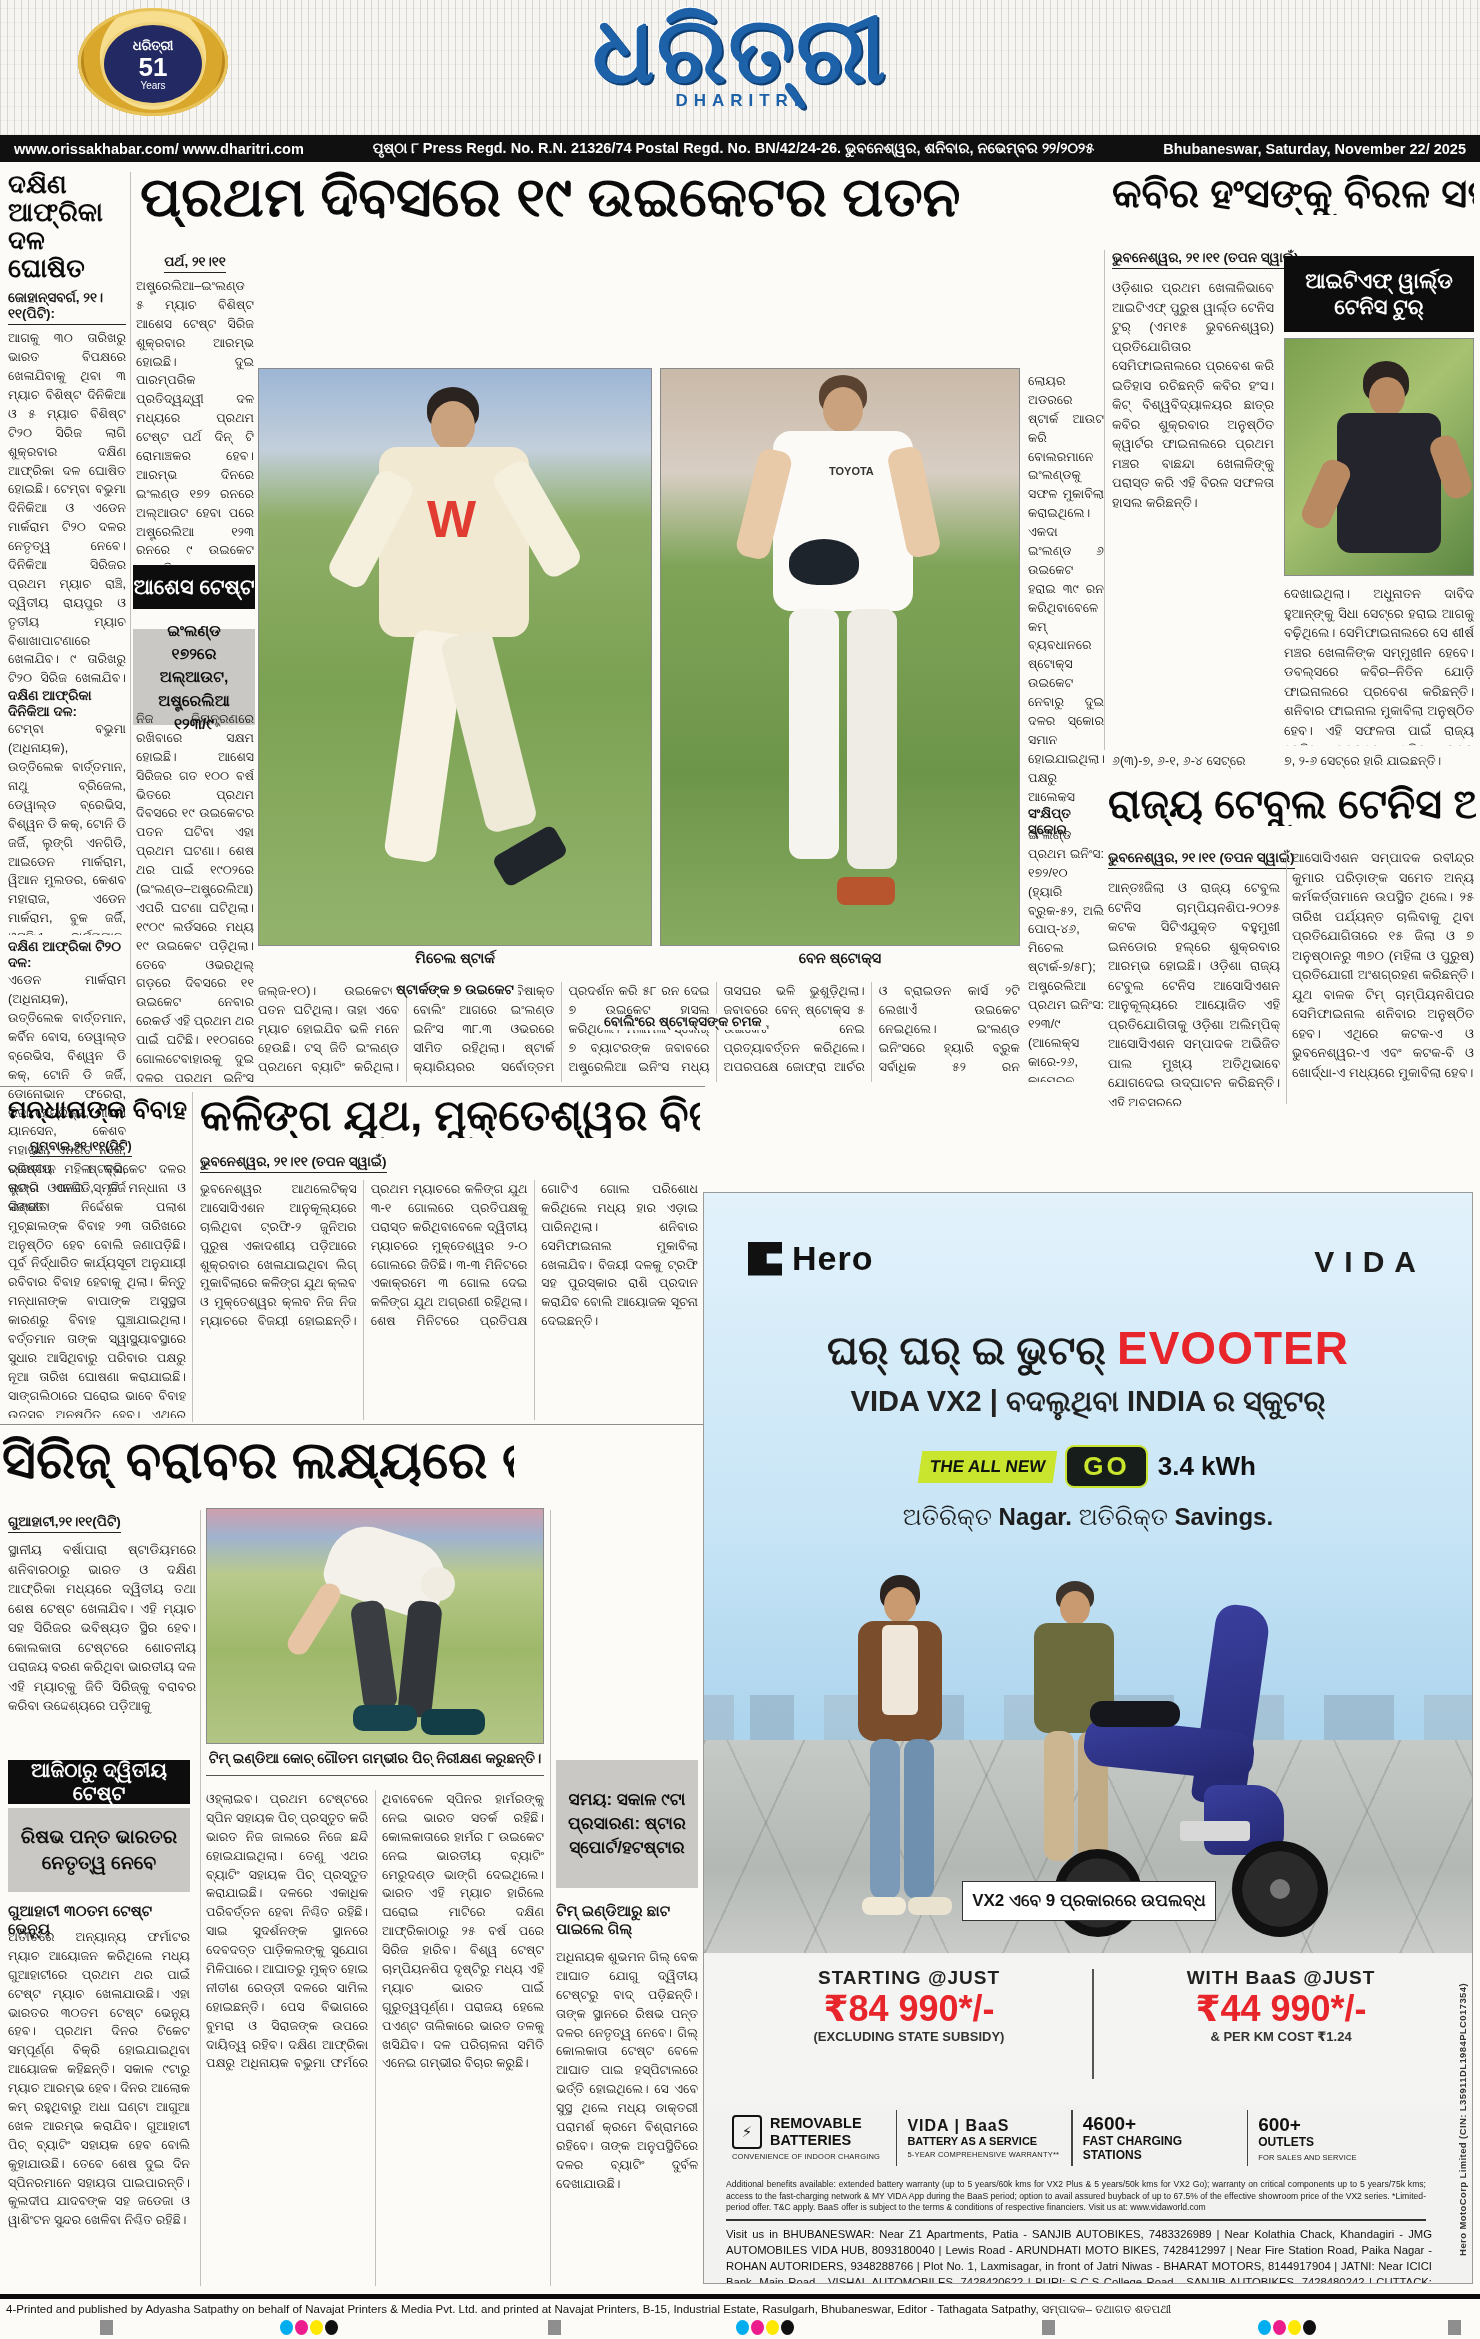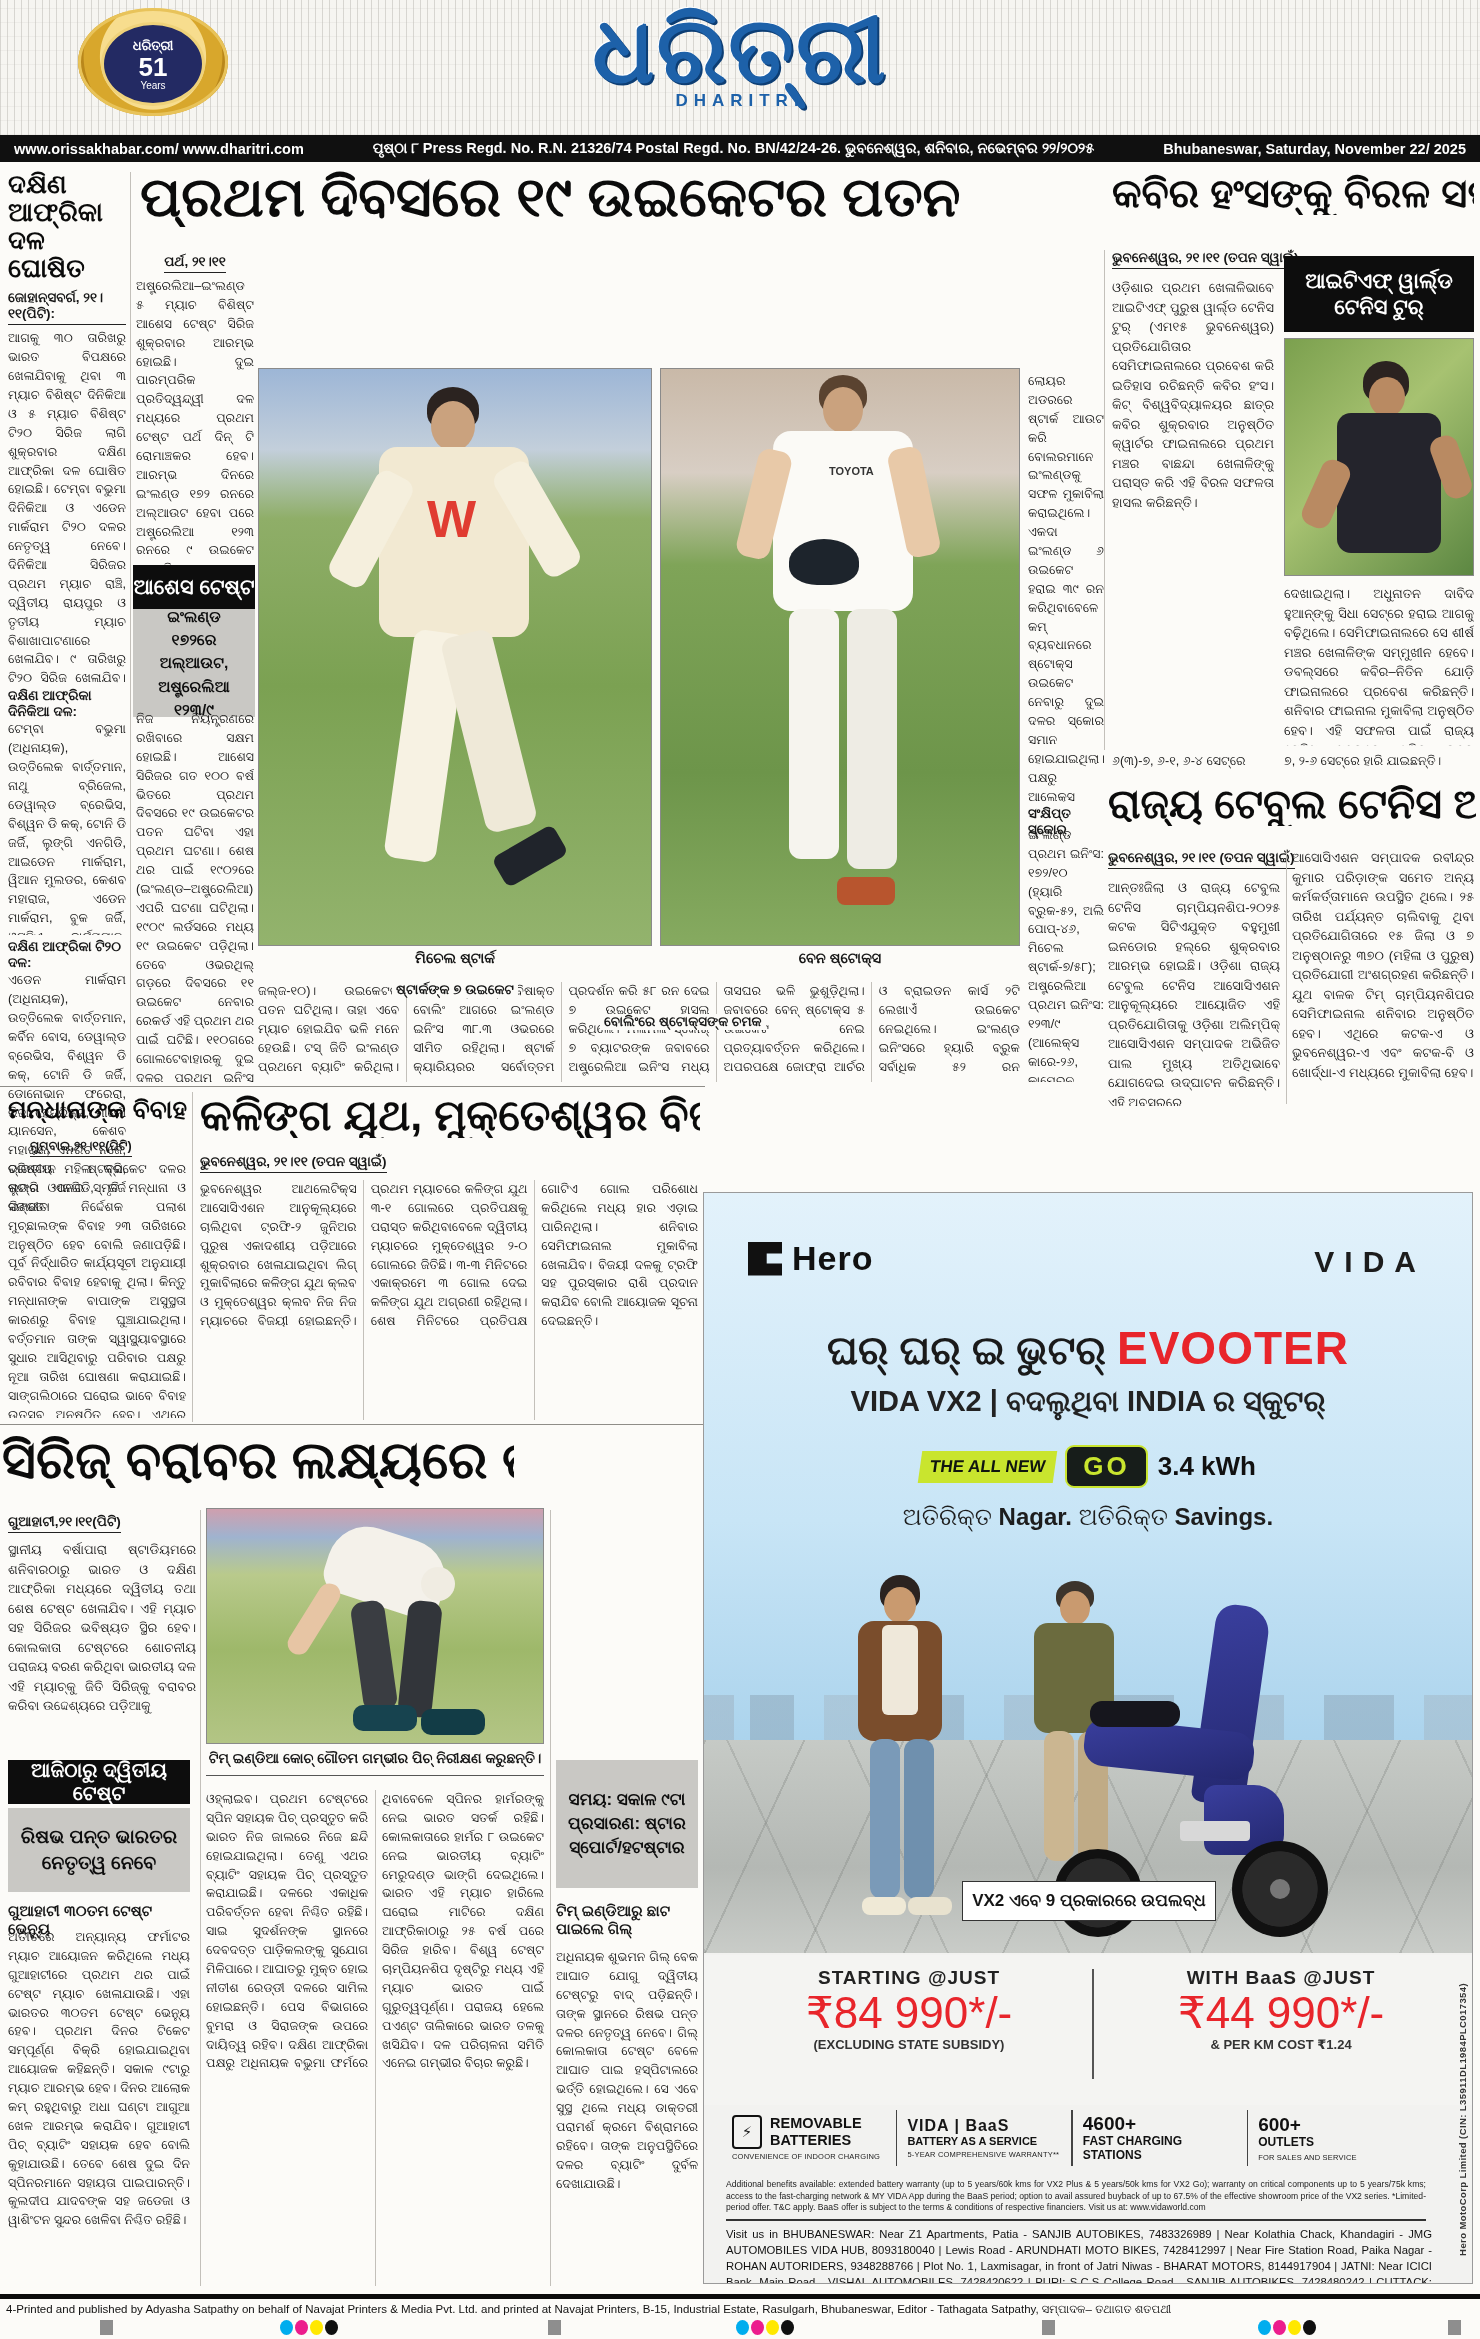--- a/index.html
+++ b/index.html
@@ -79,21 +79,21 @@
        repeating-linear-gradient(65deg, rgba(130,134,130,.3) 0 2px, transparent 2px 110px),
        linear-gradient(180deg,#c6cac6 0%,#b4b8b4 60%,#c9ccc8 100%); }
   .scooter { position:absolute; }
   .sc-body { position:absolute; background:linear-gradient(160deg,#3a3f9e,#23276e); }
   .wheel { position:absolute; background:radial-gradient(circle,#2a2a2a 0 55%,#111 56% 100%); border-radius:50%; }
   .hub { position:absolute; background:#777; border-radius:50%; }
   .vx2box { position:absolute; left:258px; top:688px; width:254px; height:40px; background:#fff; border:1.5px solid #333; display:flex; align-items:center; justify-content:center; font-weight:bold; font-size:17px; }
   .pricepanel { position:absolute; left:0; top:762px; width:770px; height:150px; background:#f4f4f2; }
   .pp-col { position:absolute; top:12px; width:330px; text-align:center; }
   .pp-label { font-size:19px; font-weight:bold; color:#222; letter-spacing:1px; }
-  .pp-price { font-size:44px; font-weight:normal; color:#e8252b; line-height:1.1; }
+  .pp-price { font-size:36px; font-weight:bold; color:#e8252b; line-height:1.1; }
   .pp-sub { font-size:13px; font-weight:bold; color:#333; }
   .pp-div { position:absolute; left:388px; top:14px; width:1.5px; height:110px; background:#555; }
   .feat { position:absolute; left:18px; top:912px; width:700px; height:66px; display:flex; align-items:center; }
   .feat .fi { flex:1; padding:0 10px; }
   .feat .sep { width:1.5px; height:56px; background:#444; }
   .fi .t { font-size:14.5px; font-weight:bold; color:#111; line-height:1.15; }
   .fi .s { font-size:7.5px; color:#222; margin-top:3px; letter-spacing:.2px; }
   .fi .vb { font-size:16px; font-weight:bold; letter-spacing:1px; }
   .batt-ic { float:left; margin-right:8px; width:30px; height:34px; border:2px solid #111; border-radius:4px; position:relative; font-size:15px; display:flex; align-items:center; justify-content:center; }
   .smallprint { position:absolute; left:22px; top:986px; width:700px; font-size:8.6px; color:#222; line-height:1.35; text-align:justify; }
@@ -145,21 +145,21 @@
   </div>
   <div class="vrule" style="left:130px;top:172px;height:910px;"></div>
 
   <div class="hl" style="position:absolute;left:140px;top:168px;width:880px;font-size:55px;white-space:nowrap;overflow:hidden;">ପ୍ରଥମ ଦିବସରେ ୧୯ ଉଇକେଟର ପତନ</div>
 
   <div style="position:absolute;left:136px;top:252px;width:118px;">
     <div style="text-align:center;"><span class="dateline">ପର୍ଥ, ୨୧।୧୧</span></div>
     <div class="body-txt" style="height:295px;">ଅଷ୍ଟ୍ରେଲିଆ–ଇଂଲଣ୍ଡ ୫ ମ୍ୟାଚ ବିଶିଷ୍ଟ ଆଶେସ ଟେଷ୍ଟ ସିରିଜ ଶୁକ୍ରବାର ଆରମ୍ଭ ହୋଇଛି। ଦୁଇ ପାରମ୍ପରିକ ପ୍ରତିଦ୍ୱନ୍ଦ୍ୱୀ ଦଳ ମଧ୍ୟରେ ପ୍ରଥମ ଟେଷ୍ଟ ପର୍ଥ ଦିନ୍ ଟି ରୋମାଞ୍ଚକର ହେବ। ଆରମ୍ଭ ଦିନରେ ଇଂଲଣ୍ଡ ୧୭୨ ରନରେ ଅଲ୍‌ଆଉଟ ହେବା ପରେ ଅଷ୍ଟ୍ରେଲିଆ ୧୨୩ ରନରେ ୯ ଉଇକେଟ ହରାଇଛି। ଫଳରେ ପ୍ରଥମ ଦିବସ ଖେଳ ଶେଷ ବେଳକୁ ଇଂଲଣ୍ଡ ୪୯ ରନରେ ଅଗ୍ରଣୀ ରହି ମ୍ୟାଚକୁ</div>
   </div>
   <div class="blackbox" style="position:absolute;left:133px;top:565px;width:122px;height:44px;font-size:21px;text-align:center;">ଆଶେସ ଟେଷ୍ଟ</div>
-  <div class="graybox" style="position:absolute;left:133px;top:609px;width:122px;height:108px;font-size:15.5px;line-height:1.5;padding:12px;">
+  <div class="graybox" style="position:absolute;left:133px;top:629px;width:122px;height:96px;font-size:15.5px;line-height:1.5;padding:12px;">
     <span>ଇଂଲଣ୍ଡ ୧୭୨ରେ ଅଲ୍‌ଆଉଟ,</span>
     <span>ଅଷ୍ଟ୍ରେଲିଆ ୧୨୩/୯</span>
   </div>
   <div class="body-txt" style="position:absolute;left:136px;top:710px;width:118px;height:372px;">ନିଜ ନିୟନ୍ତ୍ରଣରେ ରଖିବାରେ ସକ୍ଷମ ହୋଇଛି। ଆଶେସ ସିରିଜର ଗତ ୧୦୦ ବର୍ଷ ଭିତରେ ପ୍ରଥମ ଦିବସରେ ୧୯ ଉଇକେଟର ପତନ ଘଟିବା ଏହା ପ୍ରଥମ ଘଟଣା। ଶେଷ ଥର ପାଇଁ ୧୯୦୨ରେ (ଇଂଲଣ୍ଡ–ଅଷ୍ଟ୍ରେଲିଆ) ଏପରି ଘଟଣା ଘଟିଥିଲା। ୧୯୦୯ ଲର୍ଡସରେ ମଧ୍ୟ ୧୯ ଉଇକେଟ ପଡ଼ିଥିଲା। ତେବେ ଓଭରଥିଲ୍‌ ଗଡ଼ରେ ଦିବସରେ ୧୧ ଉଇକେଟ ନେବାର ରେକର୍ଡ ଏହି ପ୍ରଥମ ଥର ପାଇଁ ଘଟିଛି। ୧୧୦ଗରେ ଗୋଲଟେବାହାରକୁ ଦୁଇ ଦଳର ପ୍ରଥମ ଇନିଂସ ଜାରି ରହିଛି। (ଅଷ୍ଟ୍ରେଲିଆ –୨୦୧୫)</div>
 
   <div class="photo ph-starc" style="left:258px;top:368px;width:394px;height:578px;">
     <div class="hair-c" style="left:168px;top:18px;width:52px;height:44px;"></div>
     <div class="head-c" style="left:172px;top:32px;width:44px;height:50px;"></div>
     <div class="torso" style="left:120px;top:78px;width:150px;height:190px;background:#f2e9d2;"></div>
     <div class="wmark" style="left:168px;top:120px;font-size:52px;">W</div>

